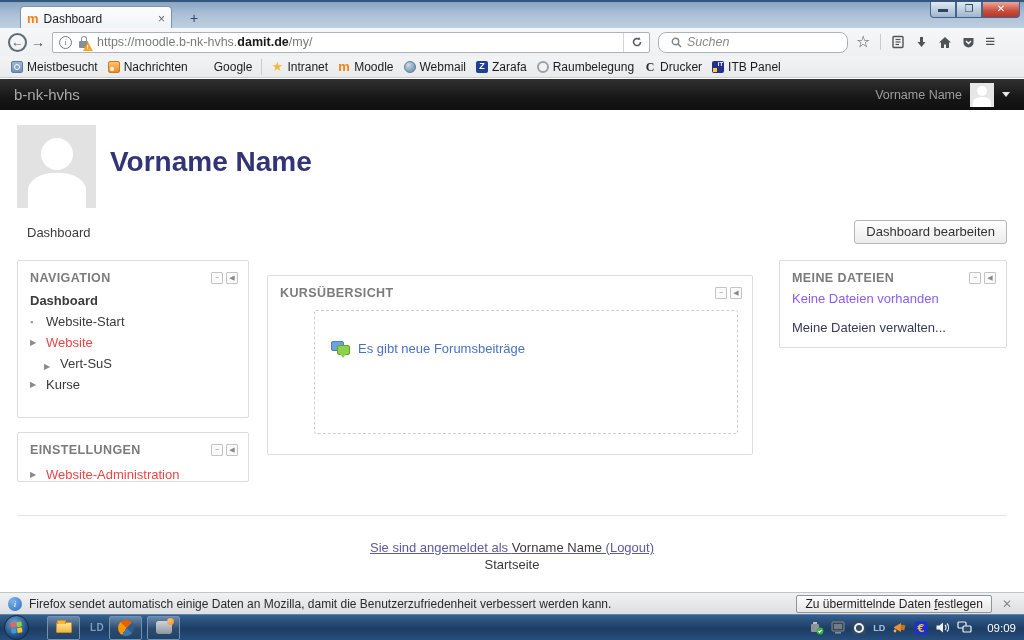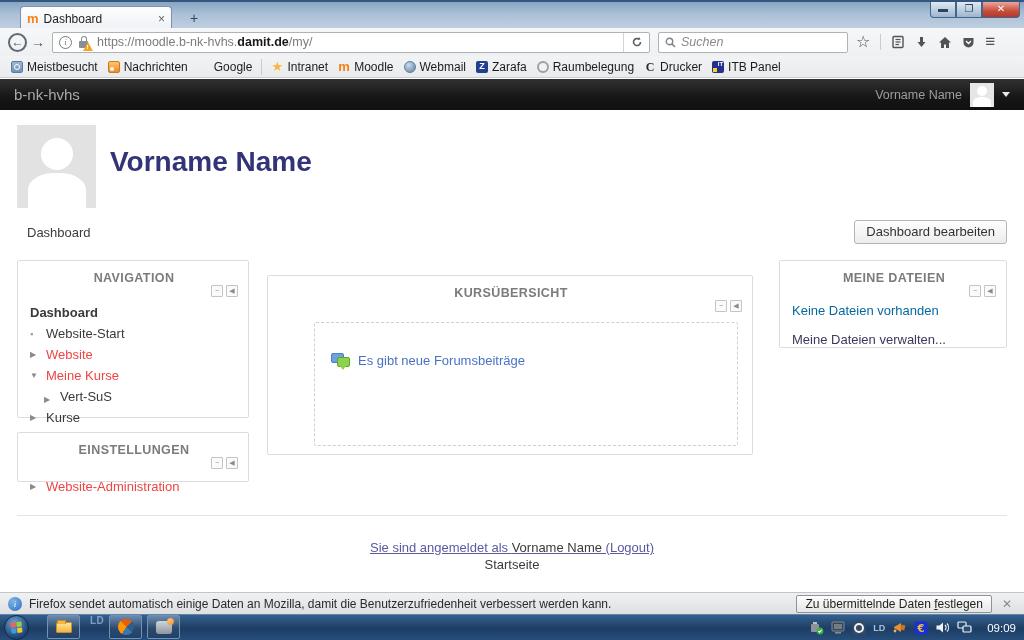--- a/index.html
+++ b/index.html
@@ -41,21 +41,21 @@
   .lock-arc { position:absolute; left:3.5px; top:1px; width:6px; height:7px; border:1.5px solid #8a8f94;
     border-bottom:none; border-radius:4px 4px 0 0; }
   .warn-tri { position:absolute; right:-2px; bottom:-2px; width:0; height:0;
     border-left:5px solid transparent; border-right:5px solid transparent; border-bottom:9px solid #f5a623; }
   .warn-tri::after { content:"!"; position:absolute; left:-1.5px; top:2px; font-size:6px; color:#fff; font-weight:bold; }
   .urltext { flex:1; color:#7b7b7b; white-space:nowrap; overflow:hidden; }
   .urltext b { color:#1a1a1a; font-weight:bold; }
   .reloadbox { width:26px; height:100%; border-left:1px solid #d4d4d4; display:flex;
     align-items:center; justify-content:center; }
   .searchbar { margin-left:8px; width:190px; height:21px; background:#fff; border:1px solid #aeb3b8;
-    border-radius:2px; display:flex; align-items:center; padding:0 6px; gap:5px; }
+    border-radius:8px; display:flex; align-items:center; padding:0 12px; gap:5px; }
   .searchtext { color:#8a8a8a; font-style:italic; font-size:12.5px; }
   .tb-icons { display:flex; align-items:center; margin-left:8px; gap:10px; }
   .tb-ic { color:#4f5459; font-size:16px; line-height:1; }
   .vsep { width:1px; height:16px; background:#c7ccd1; }
   .hamb { font-size:17px; color:#4f5459; letter-spacing:0; }
 
   .bookmarksbar { position:absolute; top:56px; left:0; width:1024px; height:22px;
     background:linear-gradient(#f2f3f4,#e9ebec); border-bottom:1px solid #c9cdd1;
     display:flex; align-items:center; padding:0 6px; font-size:12px; color:#1c1c1c; }
   .bm { display:flex; align-items:center; gap:4px; margin:0 5px; white-space:nowrap; }
@@ -98,21 +98,21 @@
   .bigavatar { position:absolute; left:17px; top:15px; width:79px; height:83px; background:#e2e2e2; overflow:hidden; }
   .bigavatar .sil-head { width:32px; height:32px; left:24px; top:13px; }
   .bigavatar .sil-body { width:58px; height:38px; left:11px; top:48px; }
   .pageheading { position:absolute; left:110px; top:36px; font-size:28px; font-weight:bold; color:#333377; }
   .breadcrumb { position:absolute; left:27px; top:115px; font-size:13px; color:#3c3c3c; }
   .editbtn { position:absolute; right:17px; top:110px; height:24px; padding:0 11px;
     background:linear-gradient(#fefefe,#ececec); border:1px solid #b5b5b5; border-radius:3px;
     font-size:13px; color:#333; line-height:22px; }
 
   .block { position:absolute; background:#fff; border:1px solid #dcdcdc; border-radius:2px; }
-  .blockhead { display:flex; align-items:center; padding:10px 10px 4px 12px;flex-direction:column; }
+  .blockhead { display:flex; align-items:center; padding:10px 10px 4px 12px; }
   .blocktitle { font-size:12.5px; font-weight:bold; color:#7b7b7b; letter-spacing:.4px; }
   .blockctl { margin-left:auto; display:flex; gap:3px; }
   .ctl { width:12px; height:12px; border:1px solid #c4c4c4; background:#fafafa; color:#8a8a8a;
     font-size:7px; line-height:10px; text-align:center; border-radius:1px; }
 
   .navblock { left:17px; top:150px; width:232px; height:158px; }
   .tree { padding:4px 12px; font-size:13px; }
   .tree .root { font-weight:bold; color:#3a3a3a; margin-bottom:6px; }
   .trow { display:flex; align-items:center; margin-bottom:6px; }
   .bullet { width:16px; color:#8a8a8a; font-size:8px; text-align:left; flex:none; }
@@ -137,21 +137,21 @@
   .forumicon { position:relative; width:20px; height:15px; flex:none; }
   .fb1 { position:absolute; left:0; top:0; width:13px; height:10px; background:#6aa3e0;
     border:1px solid #4d7fba; border-radius:2px; }
   .fb2 { position:absolute; left:6px; top:4px; width:13px; height:10px; background:#8cd24a;
     border:1px solid #66a32c; border-radius:2px; }
   .fb2::after { content:""; position:absolute; left:2px; bottom:-4px; border-left:3px solid transparent;
     border-right:3px solid transparent; border-top:4px solid #8cd24a; }
 
   .filesblock { left:779px; top:150px; width:228px; height:88px; }
   .filesbody { padding:2px 12px; font-size:13px; }
-  .filesbody .empty { color:#0369a1; margin-bottom:14px; }
+  .filesbody .empty { color:#8b5cf6; margin-bottom:14px; }
   .filesbody .manage { color:#39395c; }
 
   .footerhr { position:absolute; left:17px; top:405px; width:990px; height:1px; background:#e4e4e4; }
   .footline { position:absolute; left:0; width:1024px; text-align:center; font-size:13px; }
   .f1 { top:430px; color:#5a5b9f;text-decoration:underline; }
   .f1 .u { color:#3a3a3a; }
   .f2 { top:447px; color:#3a3a3a; }
 
   
   .notif { position:absolute; top:592px; left:0; width:1024px; height:22px;
@@ -161,21 +161,21 @@
     color:#fff; font-size:9px; font-style:italic; line-height:14px; text-align:center; margin-right:7px;
     font-family:"Liberation Serif",serif; flex:none; }
   .notif-btn { margin-left:auto; height:18px; padding:0 8px; background:linear-gradient(#fdfdfd,#e6e6e6);
     border:1px solid #8e9499; border-radius:2px; font-size:12px; color:#1f1f1f; line-height:16px; }
   .notif-btn .ak { text-decoration:underline; }
   .notif-x { margin:0 4px 0 10px; color:#8a8a8a; font-size:12px; }
 
   
   .taskbar { position:absolute; top:614px; left:0; width:1024px; height:26px;
     background:linear-gradient(#3a6795,#24497400 0), linear-gradient(#35608e,#1d3d63 55%,#274e7c);
-    border-top:1px solid #5d85ad; display:flex; }
+    border-top:1px solid #5d85ad; display:flex; align-items:center; }
   .orb { position:relative; width:25px; height:25px; margin-left:4px; border-radius:50%;
     background:radial-gradient(circle at 40% 30%,#6fa0d0,#1f4b7d 65%,#123052); border:1px solid #0e2a49;
     flex:none; }
   .flag { position:absolute; left:6px; top:6px; width:12px; height:12px; display:grid;
     grid-template-columns:5px 5px; grid-template-rows:5px 5px; gap:1px; transform:rotate(-6deg); }
   .flag i { display:block; border-radius:1px; }
   .fl1{background:#ef6351}.fl2{background:#9ccc3c}.fl3{background:#3f9bd8}.fl4{background:#fbc531}
   .taskbtn { width:33px; height:24px; margin-left:5px; border:1px solid #6f93b5; border-radius:2px;
     background:linear-gradient(rgba(255,255,255,.28),rgba(255,255,255,.08) 50%,rgba(0,0,0,.12));
     display:flex; align-items:center; justify-content:center; }
@@ -351,24 +351,20 @@
       <div class="tree">
         <div class="root">Dashboard</div>
         <div class="trow">
             <span class="bullet sq"></span>
             <span class="lnk-dark">Website-Start</span>
           </div>
         <div class="trow">
             <span class="bullet tr"></span>
             <span class="lnk-ind">Website</span>
           </div>
-        <div class="trow">
-            <span class="bullet td"></span>
-            <span class="lnk-ind">Meine Kurse</span>
-          </div>
         <div class="trow ind">
             <span class="bullet tr"></span>
             <span class="lnk-dark">Vert-SuS</span>
           </div>
         <div class="trow">
             <span class="bullet tr"></span>
             <span class="lnk-dark">Kurse</span>
           </div>
       </div>
     </div>

